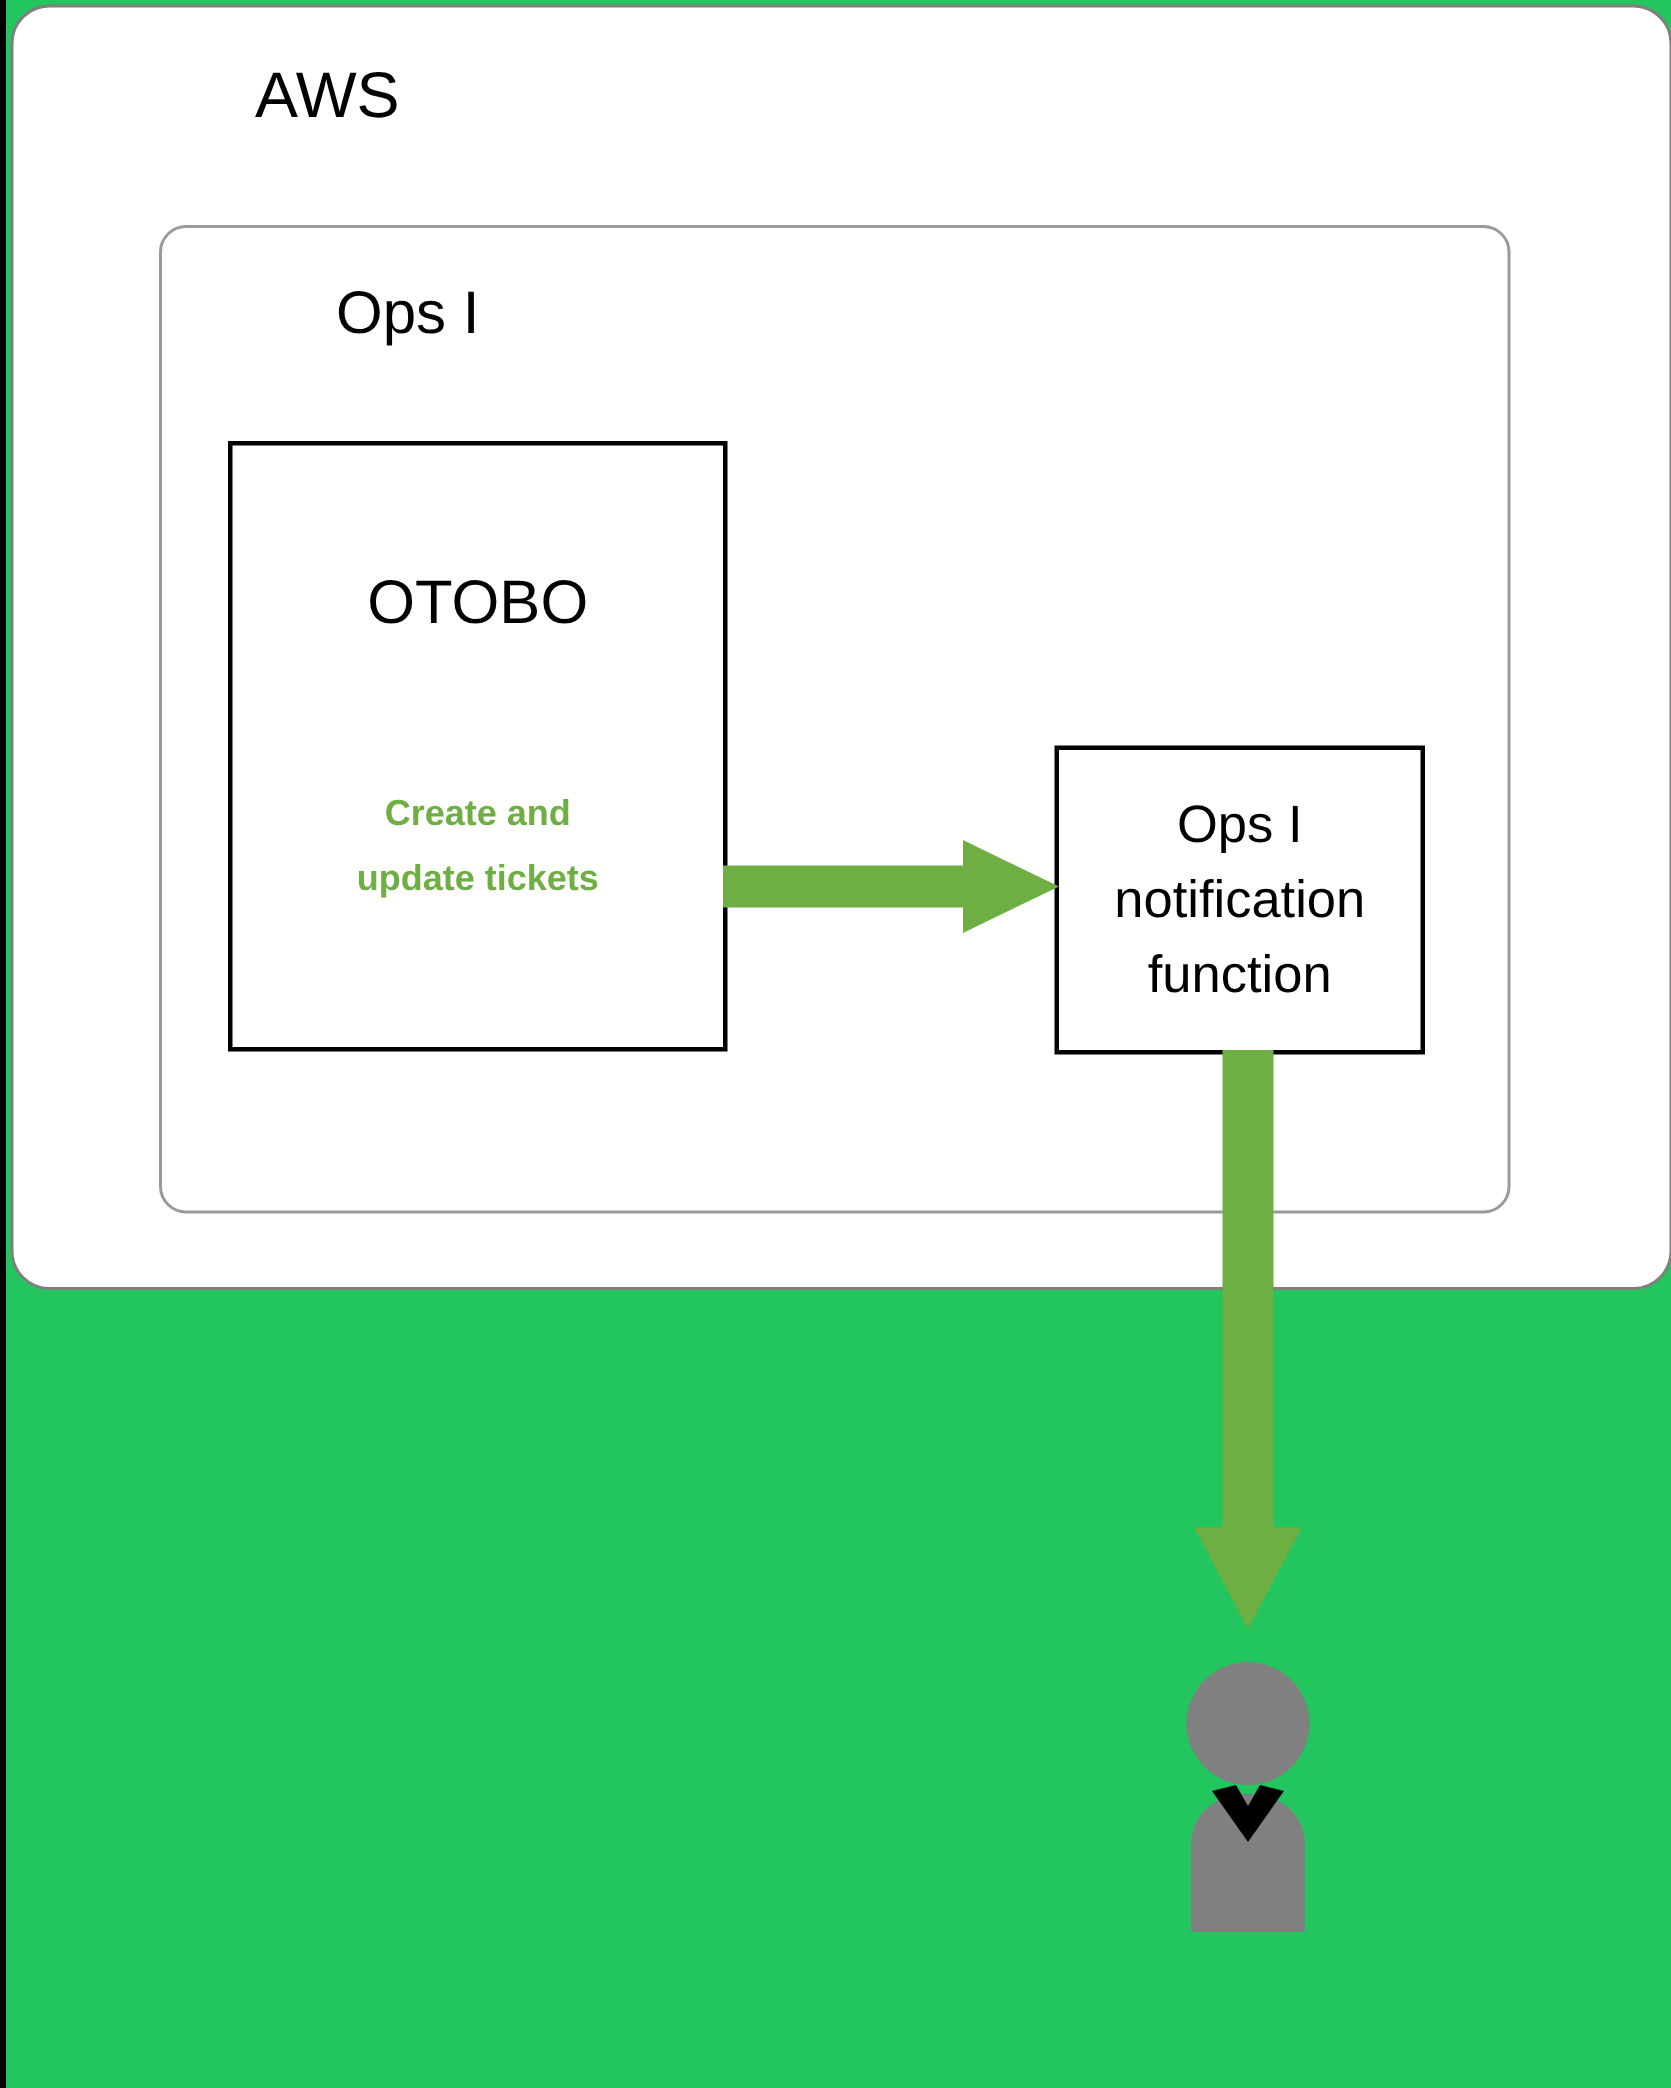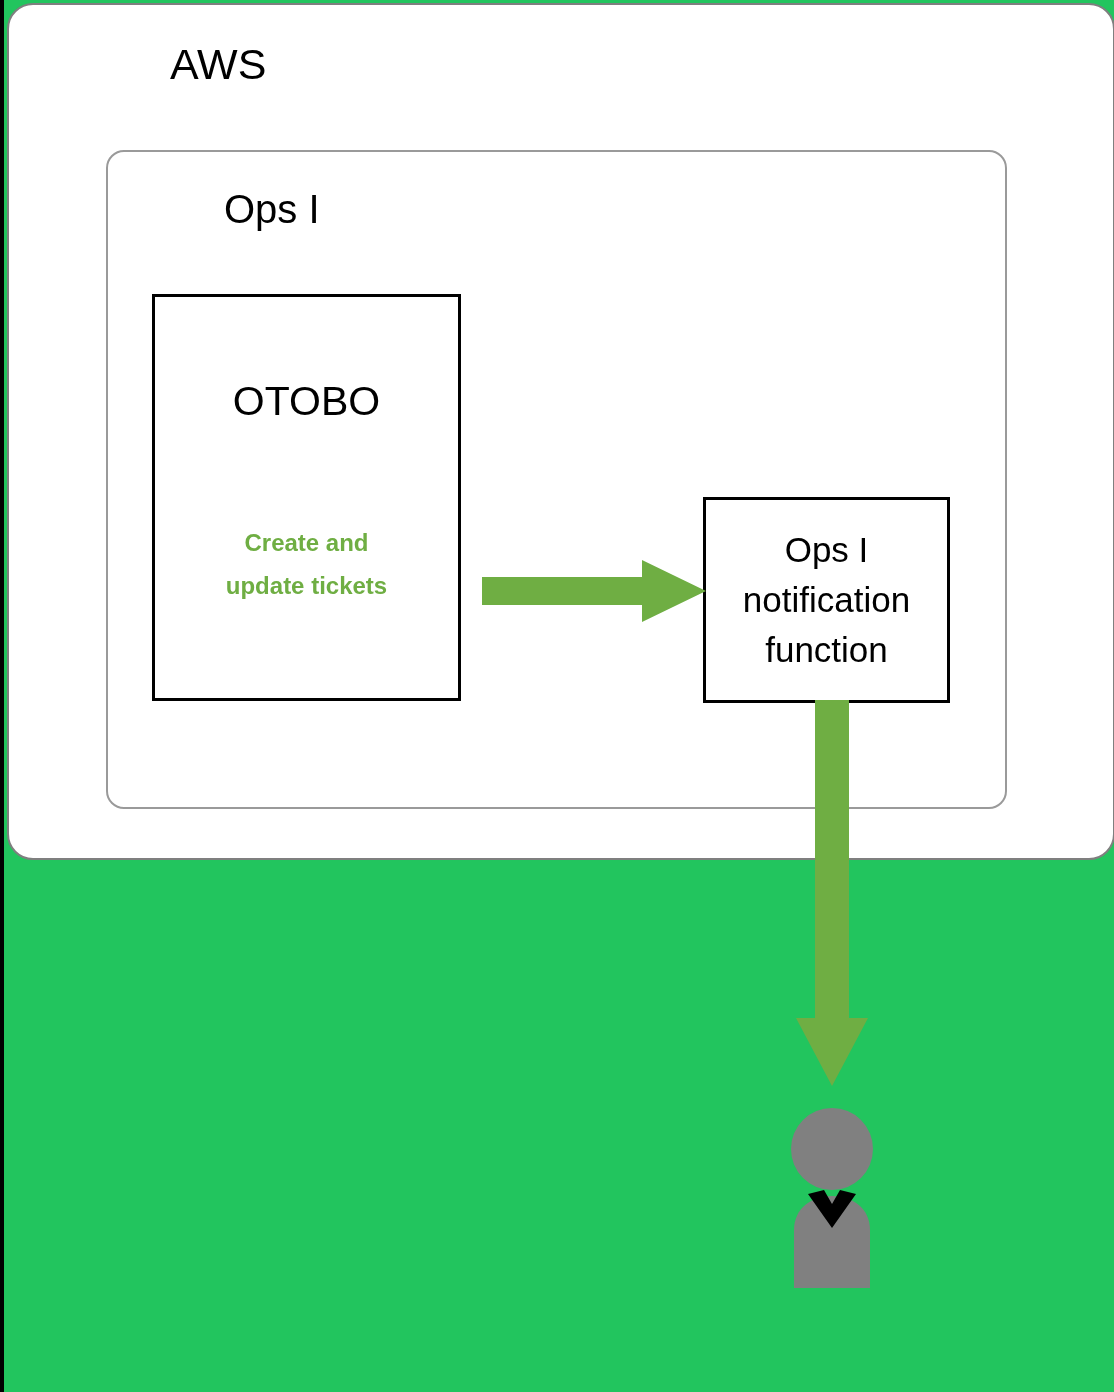--- a/index.html
+++ b/index.html
@@ -70,21 +70,21 @@
   
   .node {
     position: absolute;
     box-sizing: border-box;
     background: #ffffff;
     border: 3px solid #000000;
   }
   .node-otobo {
     left: 148px;
     top: 294px;
-    width: 309px;
+    width: 333px;
     height: 407px;
   }
   .node-otobo-title {
     position: absolute;
     left: 0;
     right: 0;
     top: 80px;
     text-align: center;
     font-size: 41px;
     line-height: 48px;

